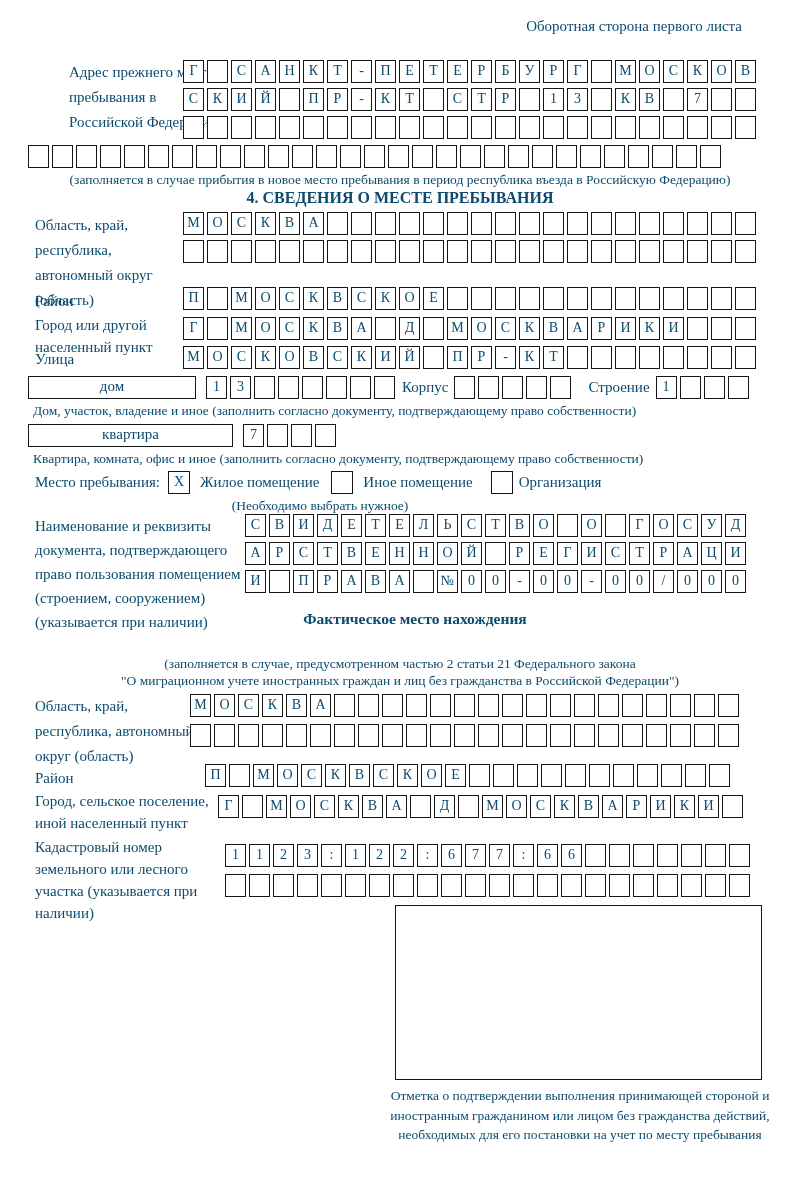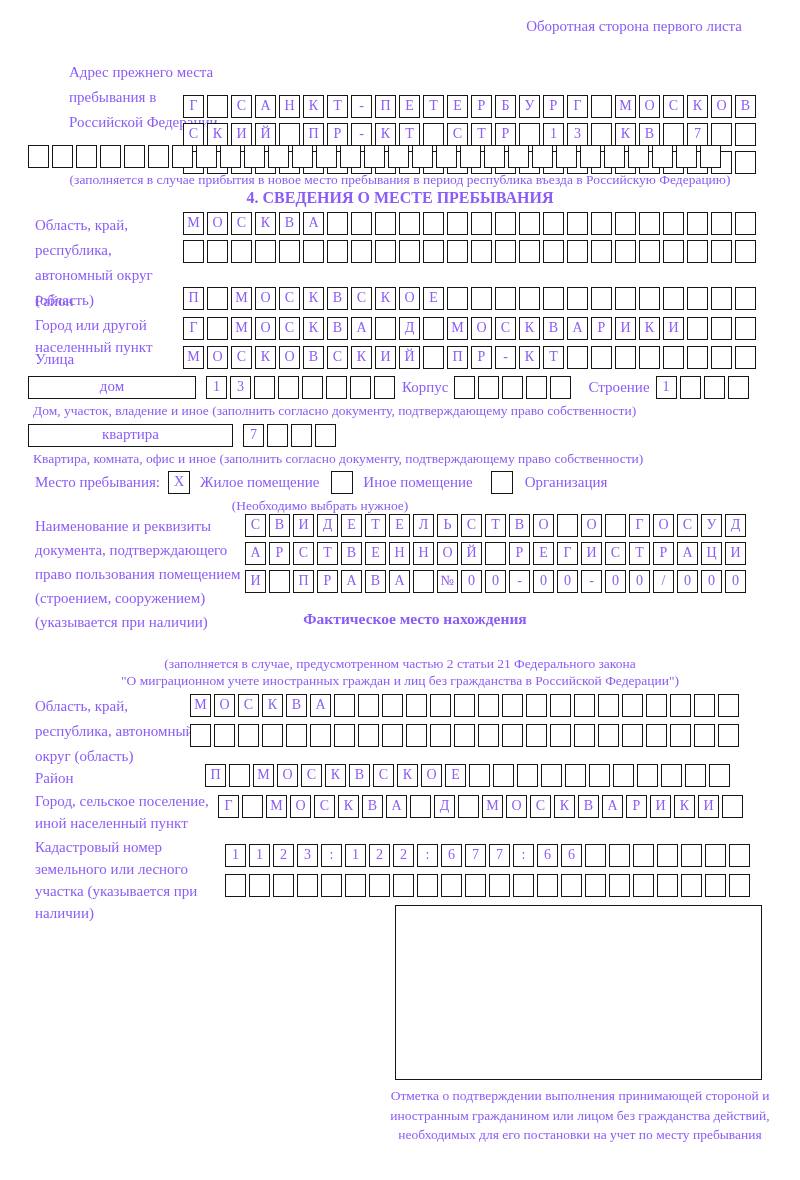--- a/index.html
+++ b/index.html
@@ -1,18 +1,18 @@
 <!DOCTYPE html>
 <html><head>
 <meta charset="utf-8">
 <style>
   html,body { margin:0; padding:0; background:#fff; }
   .page {
     position:relative; width:800px; height:1180px; background:#ffffff;
-    font-family:"Liberation Serif", serif; color:#8b5cf6; overflow:hidden;
+    font-family:"Liberation Serif", serif; color:#0c4a6e; overflow:hidden;
   }
   .abs { position:absolute; }
   .label { font-size:15px; line-height:25px; }
   .label2 { font-size:15px; line-height:22px; }
   .caption { font-size:13.5px; line-height:17px; }
   .center { left:0; width:800px; text-align:center; }
   .bold { font-weight:bold; }
   .cellrow { white-space:nowrap; height:23px; }
   .rows .cellrow { margin-bottom:5px; }
   .rows7 .cellrow { margin-bottom:7px; }
@@ -36,21 +36,21 @@
   .stampbox { box-sizing:border-box; border:1.7px solid #161616; background:#fff; }
 </style>
 </head>
 <body>
 
 <div class="page">
 
   <div class="abs label" style="top:14px; right:58px;">Оборотная сторона первого листа</div>
 
   <div class="abs label" style="top:60px; left:35px; width:150px;margin-left:34px;">Адрес прежнего места пребывания в Российской Федерации</div>
-  <div class="abs rows" style="top:60px; left:183px;margin-top:35px;">
+  <div class="abs rows" style="top:60px; left:183px;">
     <div class="cellrow"><span class="cell">Г</span><span class="cell"></span><span class="cell">С</span><span class="cell">А</span><span class="cell">Н</span><span class="cell">К</span><span class="cell">Т</span><span class="cell">-</span><span class="cell">П</span><span class="cell">Е</span><span class="cell">Т</span><span class="cell">Е</span><span class="cell">Р</span><span class="cell">Б</span><span class="cell">У</span><span class="cell">Р</span><span class="cell">Г</span><span class="cell"></span><span class="cell">М</span><span class="cell">О</span><span class="cell">С</span><span class="cell">К</span><span class="cell">О</span><span class="cell">В</span></div>
     <div class="cellrow"><span class="cell">С</span><span class="cell">К</span><span class="cell">И</span><span class="cell">Й</span><span class="cell"></span><span class="cell">П</span><span class="cell">Р</span><span class="cell">-</span><span class="cell">К</span><span class="cell">Т</span><span class="cell"></span><span class="cell">С</span><span class="cell">Т</span><span class="cell">Р</span><span class="cell"></span><span class="cell">1</span><span class="cell">3</span><span class="cell"></span><span class="cell">К</span><span class="cell">В</span><span class="cell"></span><span class="cell">7</span><span class="cell"></span><span class="cell"></span></div>
     <div class="cellrow"><span class="cell"></span><span class="cell"></span><span class="cell"></span><span class="cell"></span><span class="cell"></span><span class="cell"></span><span class="cell"></span><span class="cell"></span><span class="cell"></span><span class="cell"></span><span class="cell"></span><span class="cell"></span><span class="cell"></span><span class="cell"></span><span class="cell"></span><span class="cell"></span><span class="cell"></span><span class="cell"></span><span class="cell"></span><span class="cell"></span><span class="cell"></span><span class="cell"></span><span class="cell"></span><span class="cell"></span></div>
   </div>
   <div class="abs cellrow" style="top:145px; left:28px;"><span class="cell"></span><span class="cell"></span><span class="cell"></span><span class="cell"></span><span class="cell"></span><span class="cell"></span><span class="cell"></span><span class="cell"></span><span class="cell"></span><span class="cell"></span><span class="cell"></span><span class="cell"></span><span class="cell"></span><span class="cell"></span><span class="cell"></span><span class="cell"></span><span class="cell"></span><span class="cell"></span><span class="cell"></span><span class="cell"></span><span class="cell"></span><span class="cell"></span><span class="cell"></span><span class="cell"></span><span class="cell"></span><span class="cell"></span><span class="cell"></span><span class="cell"></span><span class="cell"></span></div>
   <div class="abs caption center" style="top:171px;">(заполняется в случае прибытия в новое место пребывания в период республика въезда в Российскую Федерацию)</div>
 
   <div class="abs center bold" style="top:189px; font-size:16px;">4. СВЕДЕНИЯ О МЕСТЕ ПРЕБЫВАНИЯ</div>
 
   <div class="abs label" style="top:213px; left:35px; width:150px;">Область, край, республика, автономный округ (область)</div>
@@ -72,21 +72,21 @@
     <span class="typebox" style="width:168px; margin-right:10px;">дом</span><span class="cellrow" style="display:inline-block;"><span class="cell">1</span><span class="cell">3</span><span class="cell"></span><span class="cell"></span><span class="cell"></span><span class="cell"></span><span class="cell"></span><span class="cell"></span></span><span class="inlbl" style="margin:0 6px 0 4px;">Корпус</span><span class="cellrow" style="display:inline-block;"><span class="cell"></span><span class="cell"></span><span class="cell"></span><span class="cell"></span><span class="cell"></span></span><span class="inlbl" style="margin:0 6px 0 14px;">Строение</span><span class="cellrow" style="display:inline-block;"><span class="cell">1</span><span class="cell"></span><span class="cell"></span><span class="cell"></span></span>
   </div>
   <div class="abs caption" style="top:402px; left:33px;">Дом, участок, владение и иное (заполнить согласно документу, подтверждающему право собственности)</div>
 
   <div class="abs nowrap" style="top:424px; left:28px;">
     <span class="typebox" style="width:205px; margin-right:10px;">квартира</span><span class="cellrow" style="display:inline-block;"><span class="cell">7</span><span class="cell"></span><span class="cell"></span><span class="cell"></span></span>
   </div>
   <div class="abs caption" style="top:450px; left:33px;">Квартира, комната, офис и иное (заполнить согласно документу, подтверждающему право собственности)</div>
 
   <div class="abs nowrap" style="top:471px; left:35px;">
-    <span class="inlbl" style="margin-right:8px;">Место пребывания:</span><span class="checkbox">X</span><span class="inlbl" style="margin:0 12px 0 10px;">Жилое помещение</span><span class="checkbox"></span><span class="inlbl" style="margin:0 18px 0 10px;">Иное помещение</span><span class="checkbox"></span><span class="inlbl" style="margin:0 0 0 12px;">Организация</span>
+    <span class="inlbl" style="margin-right:8px;">Место пребывания:</span><span class="checkbox">X</span><span class="inlbl" style="margin:0 12px 0 10px;">Жилое помещение</span><span class="checkbox"></span><span class="inlbl" style="margin:0 18px 0 10px;">Иное помещение</span><span class="checkbox"></span><span class="inlbl" style="margin:0 0 0 6px;">Организация</span>
   </div>
   <div class="abs caption" style="top:497px; left:30px; width:580px; text-align:center;">(Необходимо выбрать нужное)</div>
 
   <div class="abs label" style="top:514px; left:35px; width:230px; line-height:24px;">Наименование и реквизиты документа, подтверждающего право пользования помещением (строением, сооружением) (указывается при наличии)</div>
   <div class="abs rows" style="top:514px; left:245px;">
     <div class="cellrow"><span class="cell">С</span><span class="cell">В</span><span class="cell">И</span><span class="cell">Д</span><span class="cell">Е</span><span class="cell">Т</span><span class="cell">Е</span><span class="cell">Л</span><span class="cell">Ь</span><span class="cell">С</span><span class="cell">Т</span><span class="cell">В</span><span class="cell">О</span><span class="cell"></span><span class="cell">О</span><span class="cell"></span><span class="cell">Г</span><span class="cell">О</span><span class="cell">С</span><span class="cell">У</span><span class="cell">Д</span></div>
     <div class="cellrow"><span class="cell">А</span><span class="cell">Р</span><span class="cell">С</span><span class="cell">Т</span><span class="cell">В</span><span class="cell">Е</span><span class="cell">Н</span><span class="cell">Н</span><span class="cell">О</span><span class="cell">Й</span><span class="cell"></span><span class="cell">Р</span><span class="cell">Е</span><span class="cell">Г</span><span class="cell">И</span><span class="cell">С</span><span class="cell">Т</span><span class="cell">Р</span><span class="cell">А</span><span class="cell">Ц</span><span class="cell">И</span></div>
     <div class="cellrow"><span class="cell">И</span><span class="cell"></span><span class="cell">П</span><span class="cell">Р</span><span class="cell">А</span><span class="cell">В</span><span class="cell">А</span><span class="cell"></span><span class="cell">№</span><span class="cell">0</span><span class="cell">0</span><span class="cell">-</span><span class="cell">0</span><span class="cell">0</span><span class="cell">-</span><span class="cell">0</span><span class="cell">0</span><span class="cell">/</span><span class="cell">0</span><span class="cell">0</span><span class="cell">0</span></div>
   </div>
 

